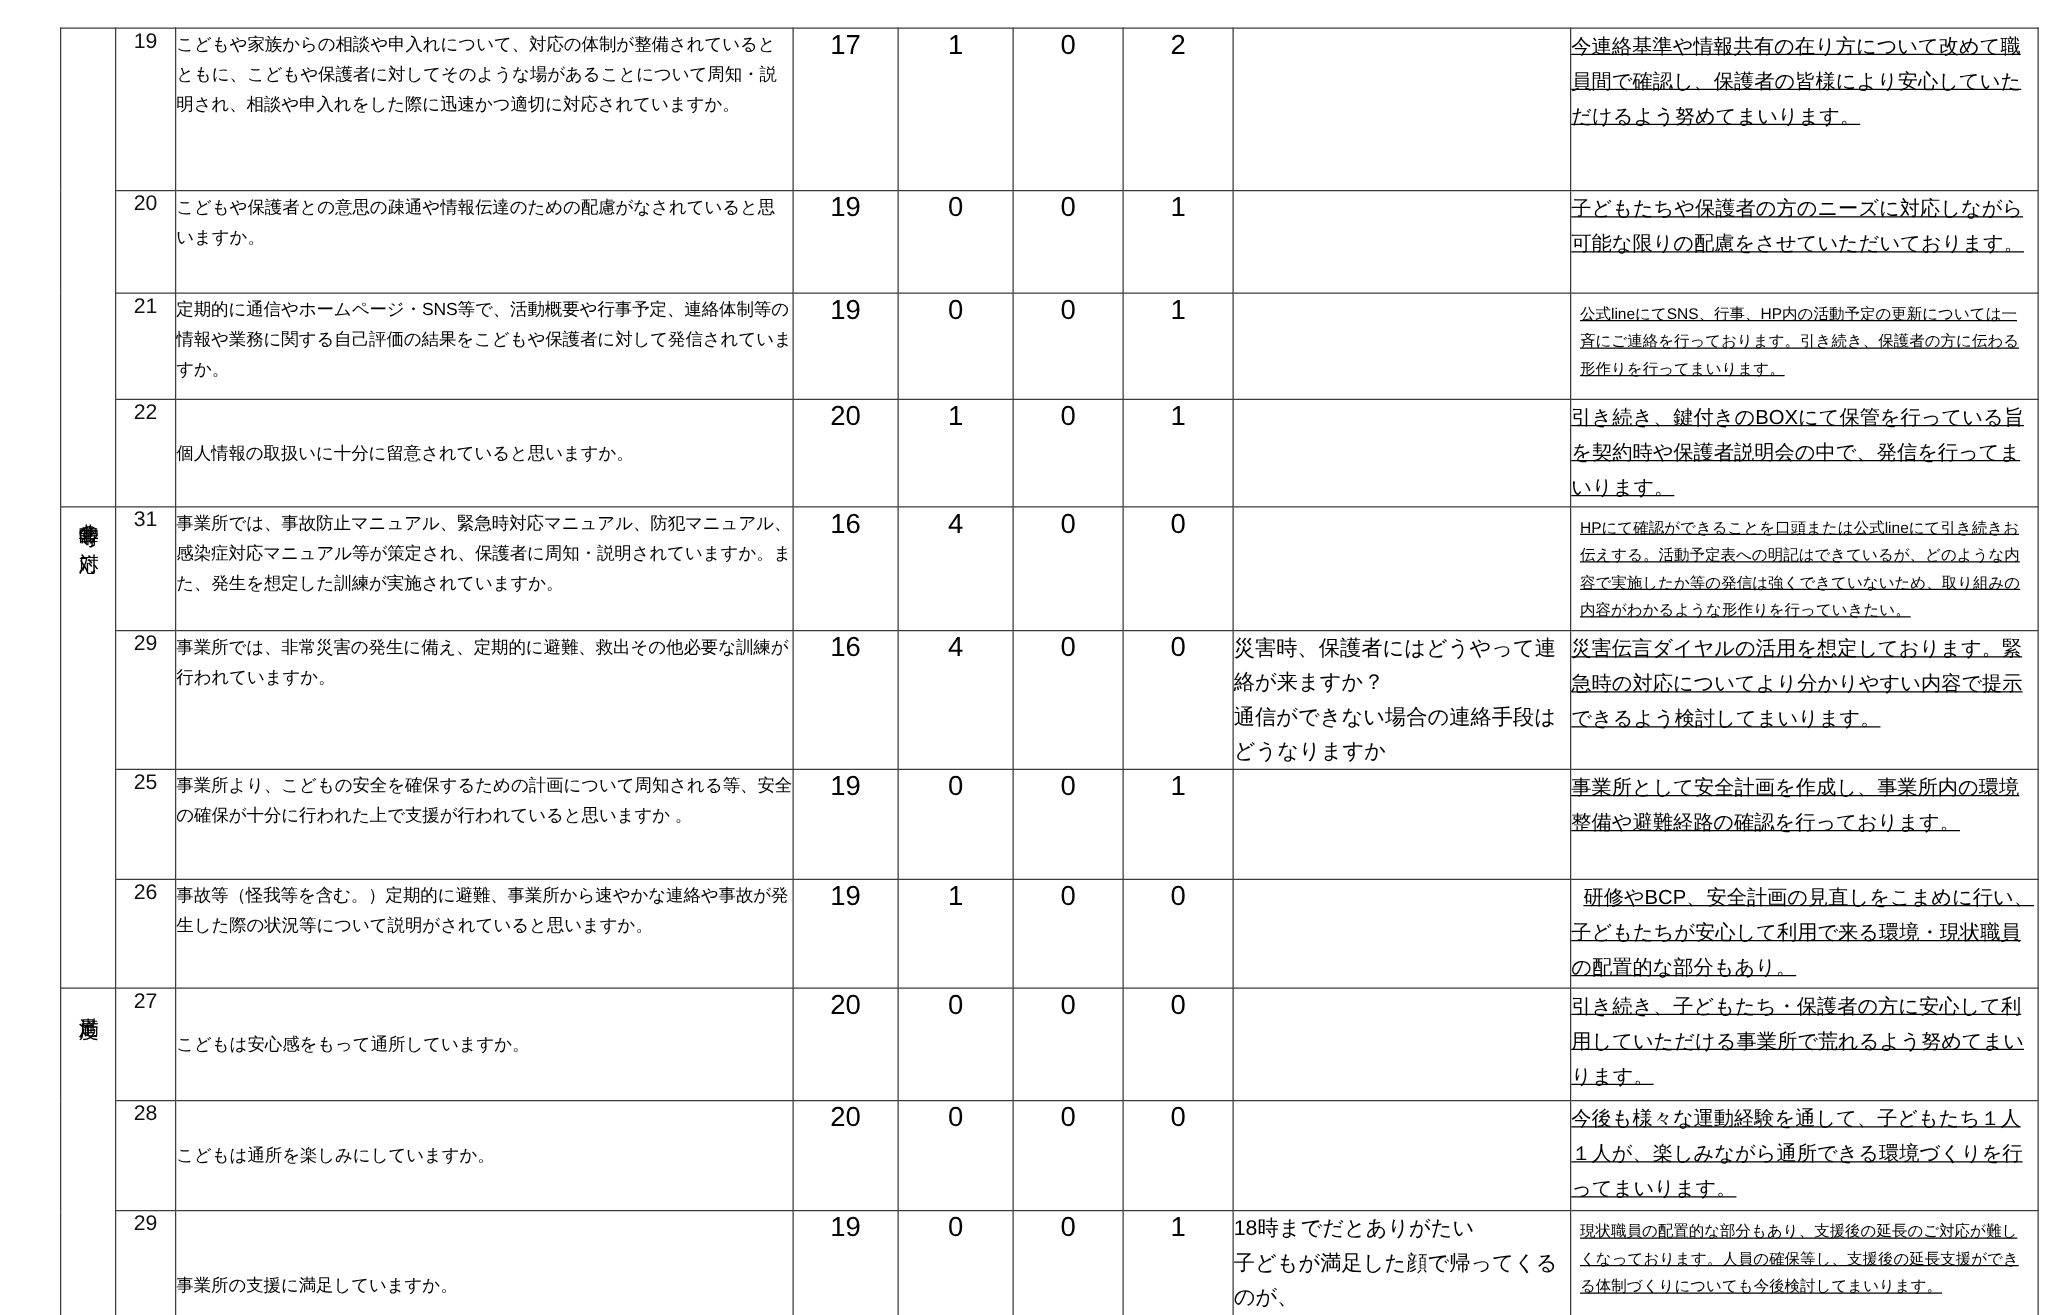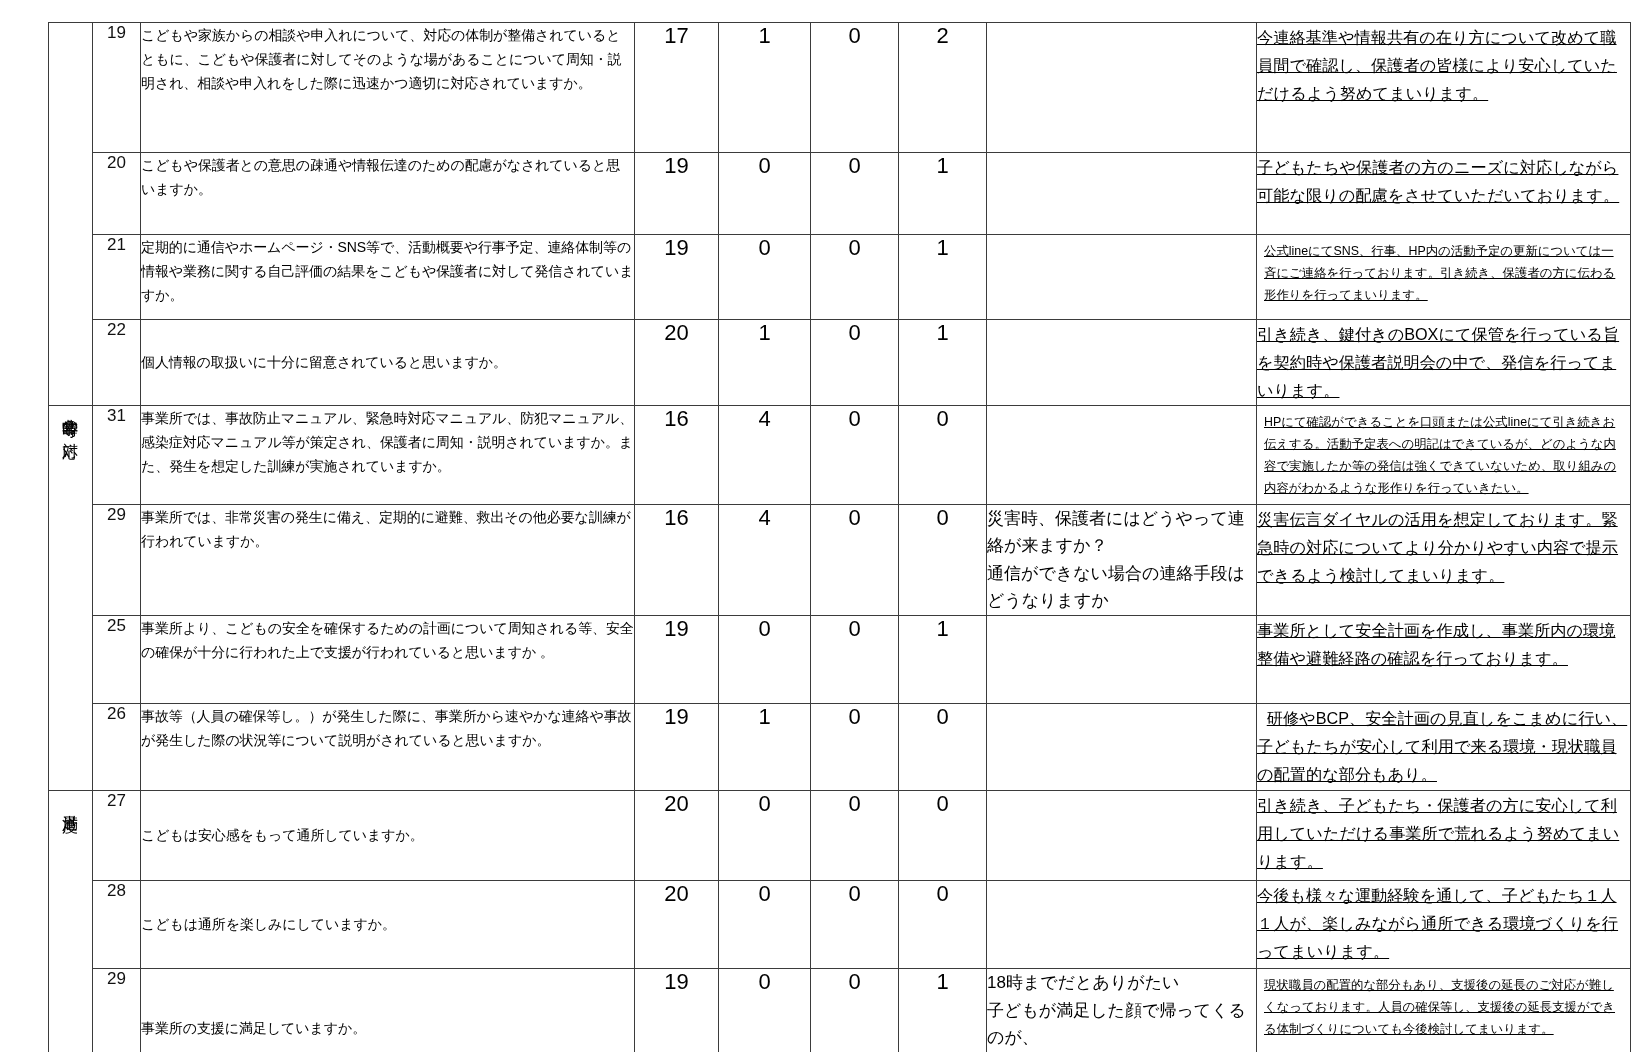--- a/index.html
+++ b/index.html
@@ -211,21 +211,21 @@
         <td class="num">19</td>
         <td class="num">0</td>
         <td class="num">0</td>
         <td class="num">1</td>
         <td class="free"></td>
         <td class="reply">事業所として安全計画を作成し、事業所内の環境整備や避難経路の確認を行っております。</td>
       </tr>
 
       <tr style="height:87px">
         <td class="no">26</td>
-        <td class="q">事故等（人員の確保等し。）が発生した際に、事業所から速やかな連絡や事故が発生した際の状況等について説明がされていると思いますか。</td>
+        <td class="q">事故等（怪我等を含む。）定期的に避難、事業所から速やかな連絡や事故が発生した際の状況等について説明がされていると思いますか。</td>
         <td class="num">19</td>
         <td class="num">1</td>
         <td class="num">0</td>
         <td class="num">0</td>
         <td class="free"></td>
         <td class="reply indent">研修やBCP、安全計画の見直しをこまめに行い、子どもたちが安心して利用で来る環境・現状職員の配置的な部分もあり。</td>
       </tr>
 
       <tr style="height:90px">
         <td class="cat" rowspan="3">

